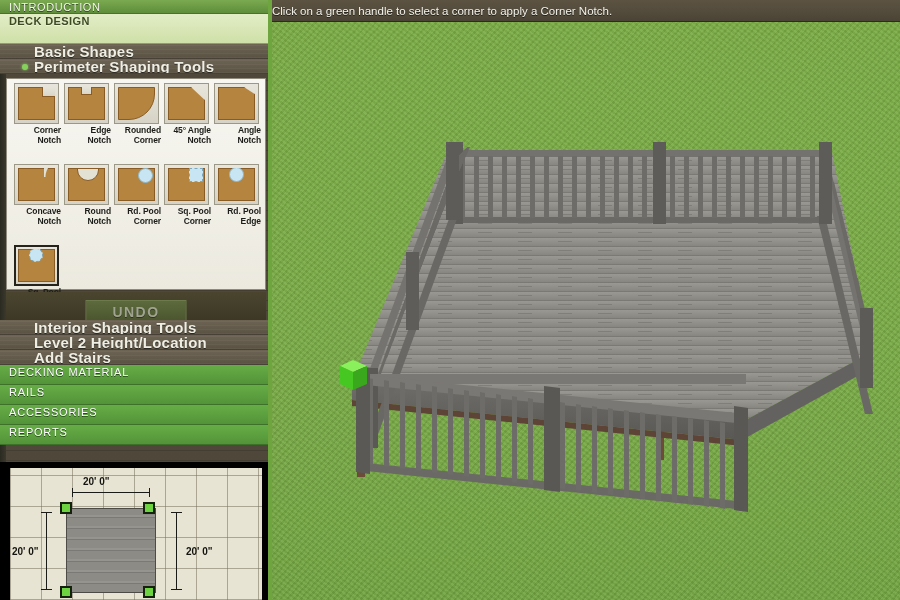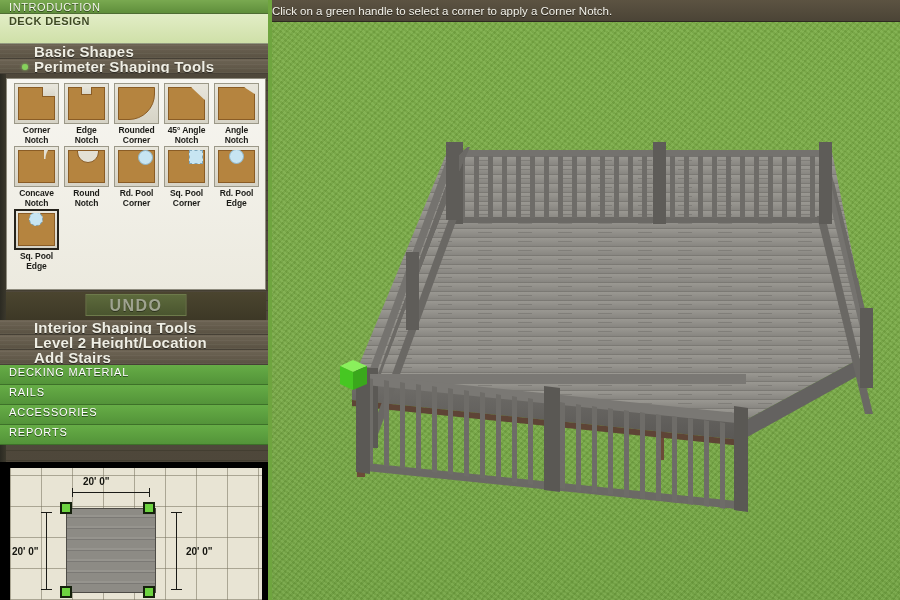--- a/index.html
+++ b/index.html
@@ -62,21 +62,21 @@
     border-bottom: 1px solid #3d7029;
   }
 
   
   #palette {
     position: absolute; left: 6px; top: 78px; width: 260px; height: 212px;
     background: linear-gradient(180deg,#f7f6f1,#eceadf);
     border: 1px solid #8e8b7d;
   }
   .tool-grid { display:flex; flex-wrap:wrap; padding: 4px 0 0 5px; }
-  .tool { width: 49px; margin-right: 1px; margin-bottom: 1px; text-align:center; cursor:pointer; }
+  .tool { width: 49px; margin-right: 1px; margin-bottom: 19px; text-align:right; cursor:pointer; }
   .tool .chip {
     width: 45px; height: 41px; margin: 0 auto;
     background: linear-gradient(180deg,#e8e6dc,#d6d3c6);
     border: 1px solid #9b9888; padding: 3px;
   }
   .tool.selected .chip { border: 2px solid #25231c; padding: 2px; }
   .tool .glyph { position: relative; width:100%; height:100%; overflow:hidden; }
   .tool .lbl {
     font-size: 8.5px; line-height: 9.5px; color:#1c1c18; font-weight:bold;
     margin-top: 2px; letter-spacing:-.1px;
@@ -103,24 +103,24 @@
     background: #e3e0d4; border: 1.5px solid #8a5c25; border-radius: 0 0 12px 12px; }
   .pool-circle { position:absolute; width:15px; height:15px; border-radius:50%;
     background:#c7e5f2; border:1px solid #8fb8cc; }
   .pool-square { position:absolute; width:14px; height:14px;
     background:#c7e5f2; border:1px dashed #7fa8bd; }
 
   
   #undo-wrap { position:absolute; left:6px; top:292px; width:260px; height:28px;
     background: linear-gradient(180deg,#4b452f,#3d3826); }
   #undo {
-    position:absolute; left:50%; transform:translateX(-50%); top:2px;
+    position:absolute; left:50%; transform:translateX(-50%); top:8px;
     width: 101px; height: 22px; line-height:22px; text-align:center;
     background: linear-gradient(180deg,#5d6a3c,#4a552f);
-    border:1px solid #6d7a4b; color:#9fa390; font-size:16px; letter-spacing:1.5px;
+    border:1px solid #6d7a4b; color:#9fa390; font-size:14px; letter-spacing:1.5px;
     font-weight:bold; text-shadow:0 1px 0 rgba(0,0,0,.4);
   }
 
   
   #planview {
     position:absolute; left:0; top:462px; width:272px; height:138px;
     background:#000; overflow:hidden;
   }
   #plan-paper {
     position:absolute; left:10px; top:6px; width:252px; height:132px;

